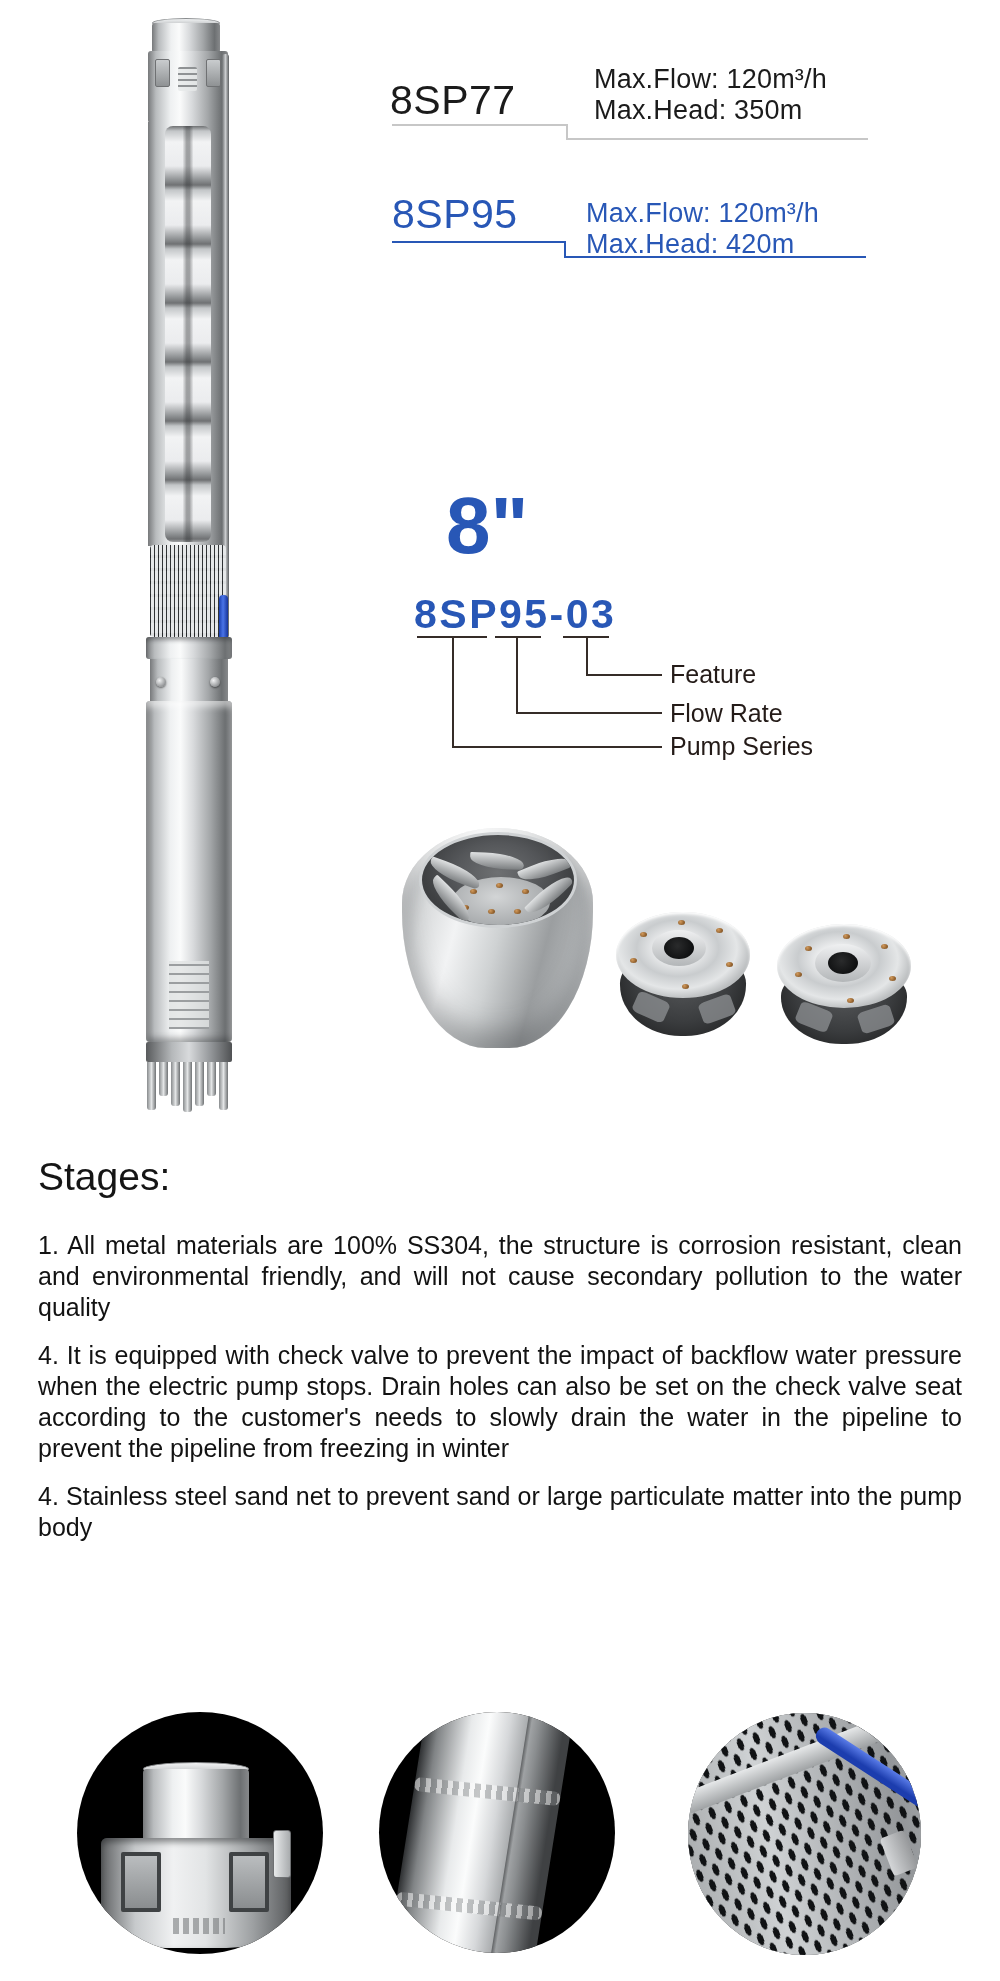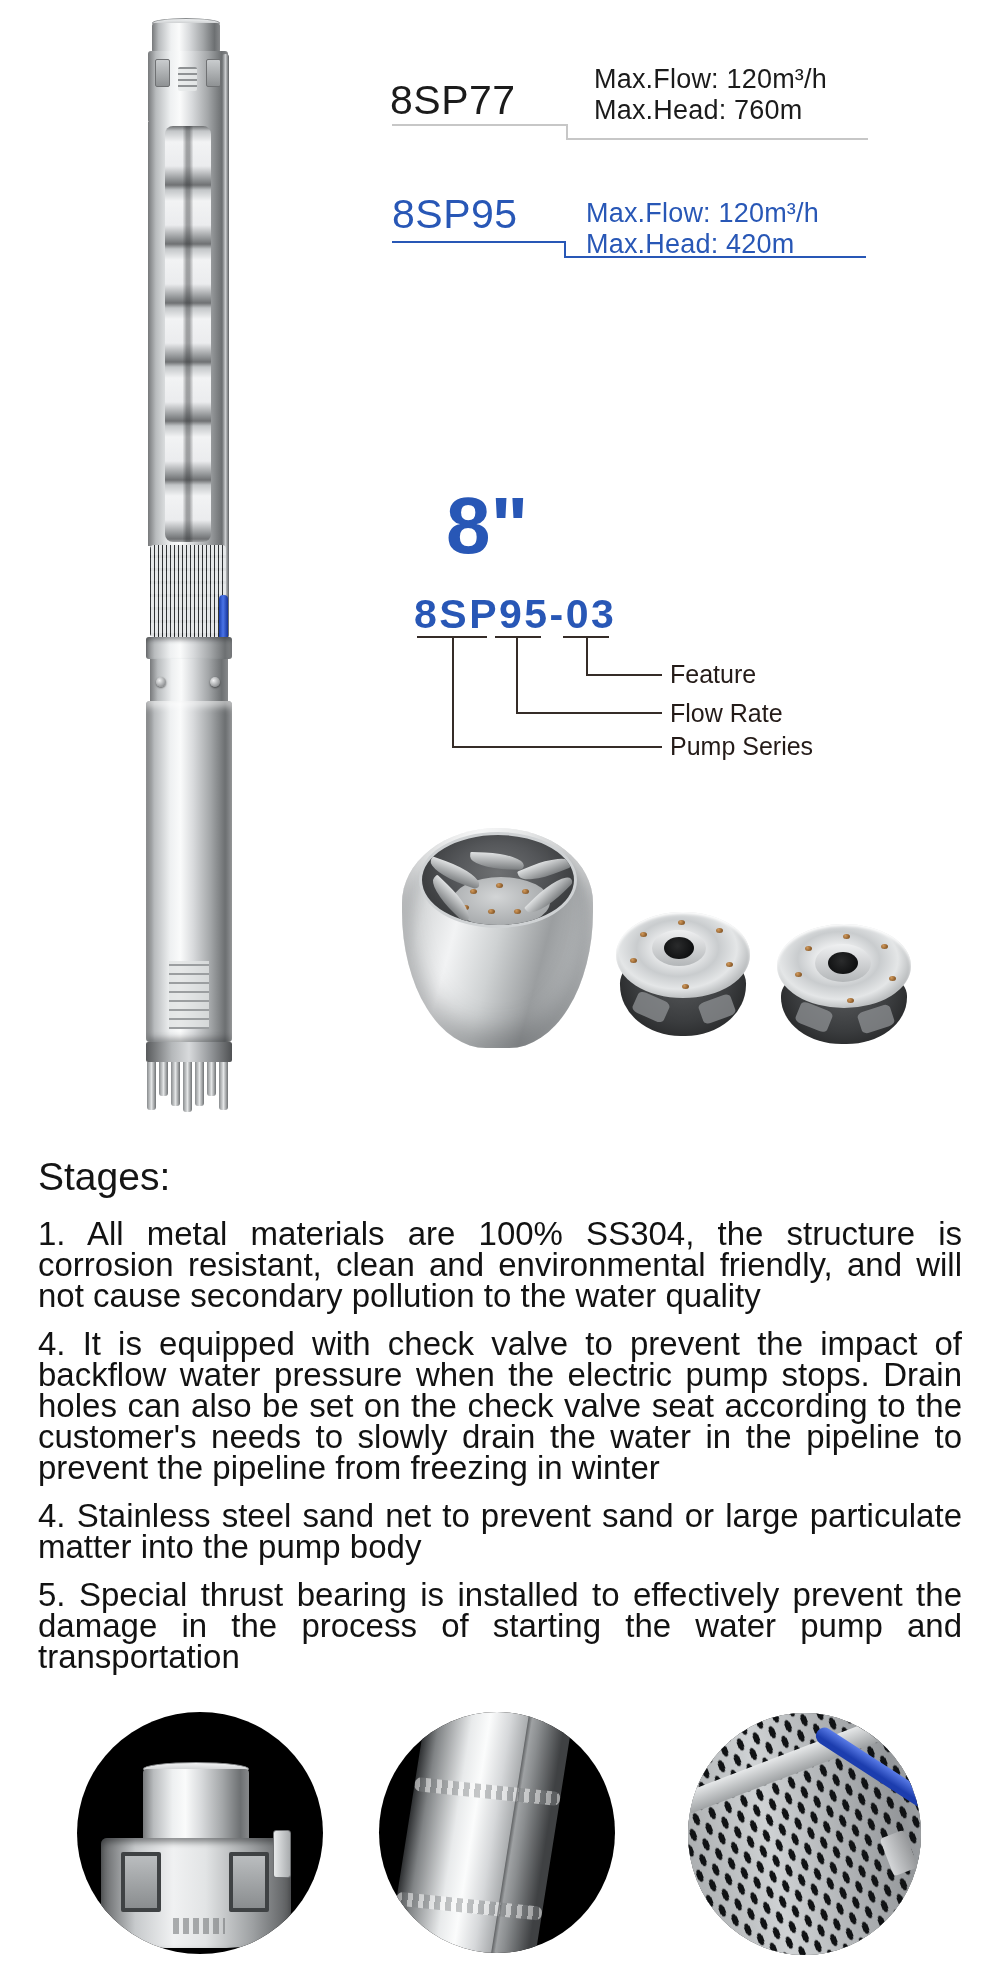--- a/index.html
+++ b/index.html
@@ -69,21 +69,21 @@
   .imp *{position:absolute;}
   .skirt{border-radius:50% 50% 48% 48%/40% 40% 58% 58%;background:radial-gradient(ellipse at 50% 30%,#5a5c5e,#3a3c3e 55%,#232425 85%);}
   .vane{width:34px;height:22px;border-radius:20%;background:#8f9294;opacity:.75;}
   .disc{border-radius:50%;background:radial-gradient(ellipse at 46% 42%,#f0f1f2 0 18%,#c9ccce 40%,#e4e6e7 58%,#a9acae 78%,#8d9092 100%);box-shadow:inset 0 2px 3px #fff;}
   .hub{border-radius:50%;background:linear-gradient(180deg,#eff0f1,#b3b6b8);}
   .hole{border-radius:50%;background:radial-gradient(circle at 45% 40%,#2a2b2c,#0e0f10 75%);}
 
   
   .feat-h{font-size:39px;line-height:42px;color:#151515;}
   .features{position:absolute;left:38px;top:1214px;width:924px;}
-  .features p{margin:4px 0 17px 0;font-size:33px;line-height:31px;color:#121212;text-align:justify;}
+  .features p{margin:16px 0 17px 0;font-size:25px;line-height:31px;color:#121212;text-align:justify;}
 
   
   .circ{position:absolute;border-radius:50%;background:#000;overflow:hidden;margin:0;}
   .circ *{position:absolute;}
   .neck-rim{left:66px;top:50px;width:106px;height:14px;border-radius:50%;background:linear-gradient(180deg,#f2f3f4,#b5b8ba);border:1px solid #87898b;box-sizing:border-box;}
   .neck{left:66px;top:57px;width:106px;height:70px;border-radius:4px 4px 0 0;}
   .c1-body{left:24px;top:126px;width:190px;height:110px;border-radius:6px 6px 34% 34%;box-shadow:inset 0 4px 6px rgba(30,32,34,.5);}
   .slot{top:140px;width:40px;height:60px;border:4px solid #3f4244;background:linear-gradient(180deg,#babdbf,#8a8d8f);border-radius:2px;box-sizing:border-box;}
   .latch{left:196px;top:118px;width:18px;height:48px;background:linear-gradient(90deg,#e8eaeb,#a9acae);border:1px solid #6f7173;border-radius:3px;box-sizing:border-box;}
   .logo-bars{left:96px;top:206px;width:52px;height:16px;background:repeating-linear-gradient(90deg,#6f7274 0 6px,transparent 6px 10px);opacity:.55;}
@@ -133,21 +133,21 @@
     <span class="rib" style="left:57px;height:50px;"></span>
     <span class="rib" style="left:69px;height:44px;"></span>
     <span class="rib" style="left:81px;height:34px;"></span>
     <span class="rib" style="left:93px;height:48px;"></span>
   </figure>
 
   <section>
     <div class="abs spec-model" style="left:390px;top:80px;">8SP77</div>
     <div class="abs spec-max" style="left:594px;top:64px;">
       <div>Max.Flow: 120m³/h</div>
-      <div>Max.Head: 760m</div>
+      <div>Max.Head: 350m</div>
     </div>
     <span class="ln" style="left:392px;top:124px;width:176px;height:2px;"></span>
     <span class="ln" style="left:566px;top:124px;width:2px;height:16px;"></span>
     <span class="ln" style="left:566px;top:138px;width:302px;height:2px;"></span>
   </section>
 
   <section>
     <div class="abs spec-model blue" style="left:392px;top:194px;">8SP95</div>
     <div class="abs spec-max blue" style="left:586px;top:198px;">
       <div>Max.Flow: 120m³/h</div>
@@ -228,21 +228,20 @@
     </span>
     <span class="hub" style="left:46px;top:24px;width:56px;height:38px;"></span>
     <span class="hole" style="left:59px;top:32px;width:30px;height:22px;"></span>
   </figure>
 
   <h2 class="abs feat-h" style="left:38px;top:1156px;margin:0;font-weight:normal;">Stages:</h2>
   <section class="features">
     <p>1. All metal materials are 100% SS304, the structure is corrosion resistant, clean and environmental friendly, and will not cause secondary pollution to the water quality</p>
     <p>4. It is equipped with check valve to prevent the impact of backflow water pressure when the electric pump stops. Drain holes can also be set on the check valve seat according to the customer's needs to slowly drain the water in the pipeline to prevent the pipeline from freezing in winter</p>
     <p>4. Stainless steel sand net to prevent sand or large particulate matter into the pump body</p>
-    <p>5. Special thrust bearing is installed to effectively prevent the damage in the process of starting the water pump and transportation</p>
   </section>
 
   <figure class="circ" style="left:77px;top:1712px;width:246px;height:242px;">
     <span class="neck-rim"></span>
     <span class="neck metal-h"></span>
     <span class="c1-body metal-soft"></span>
     <span class="slot" style="left:44px;"></span>
     <span class="slot" style="left:152px;"></span>
     <span class="latch"></span>
     <span class="logo-bars"></span>

